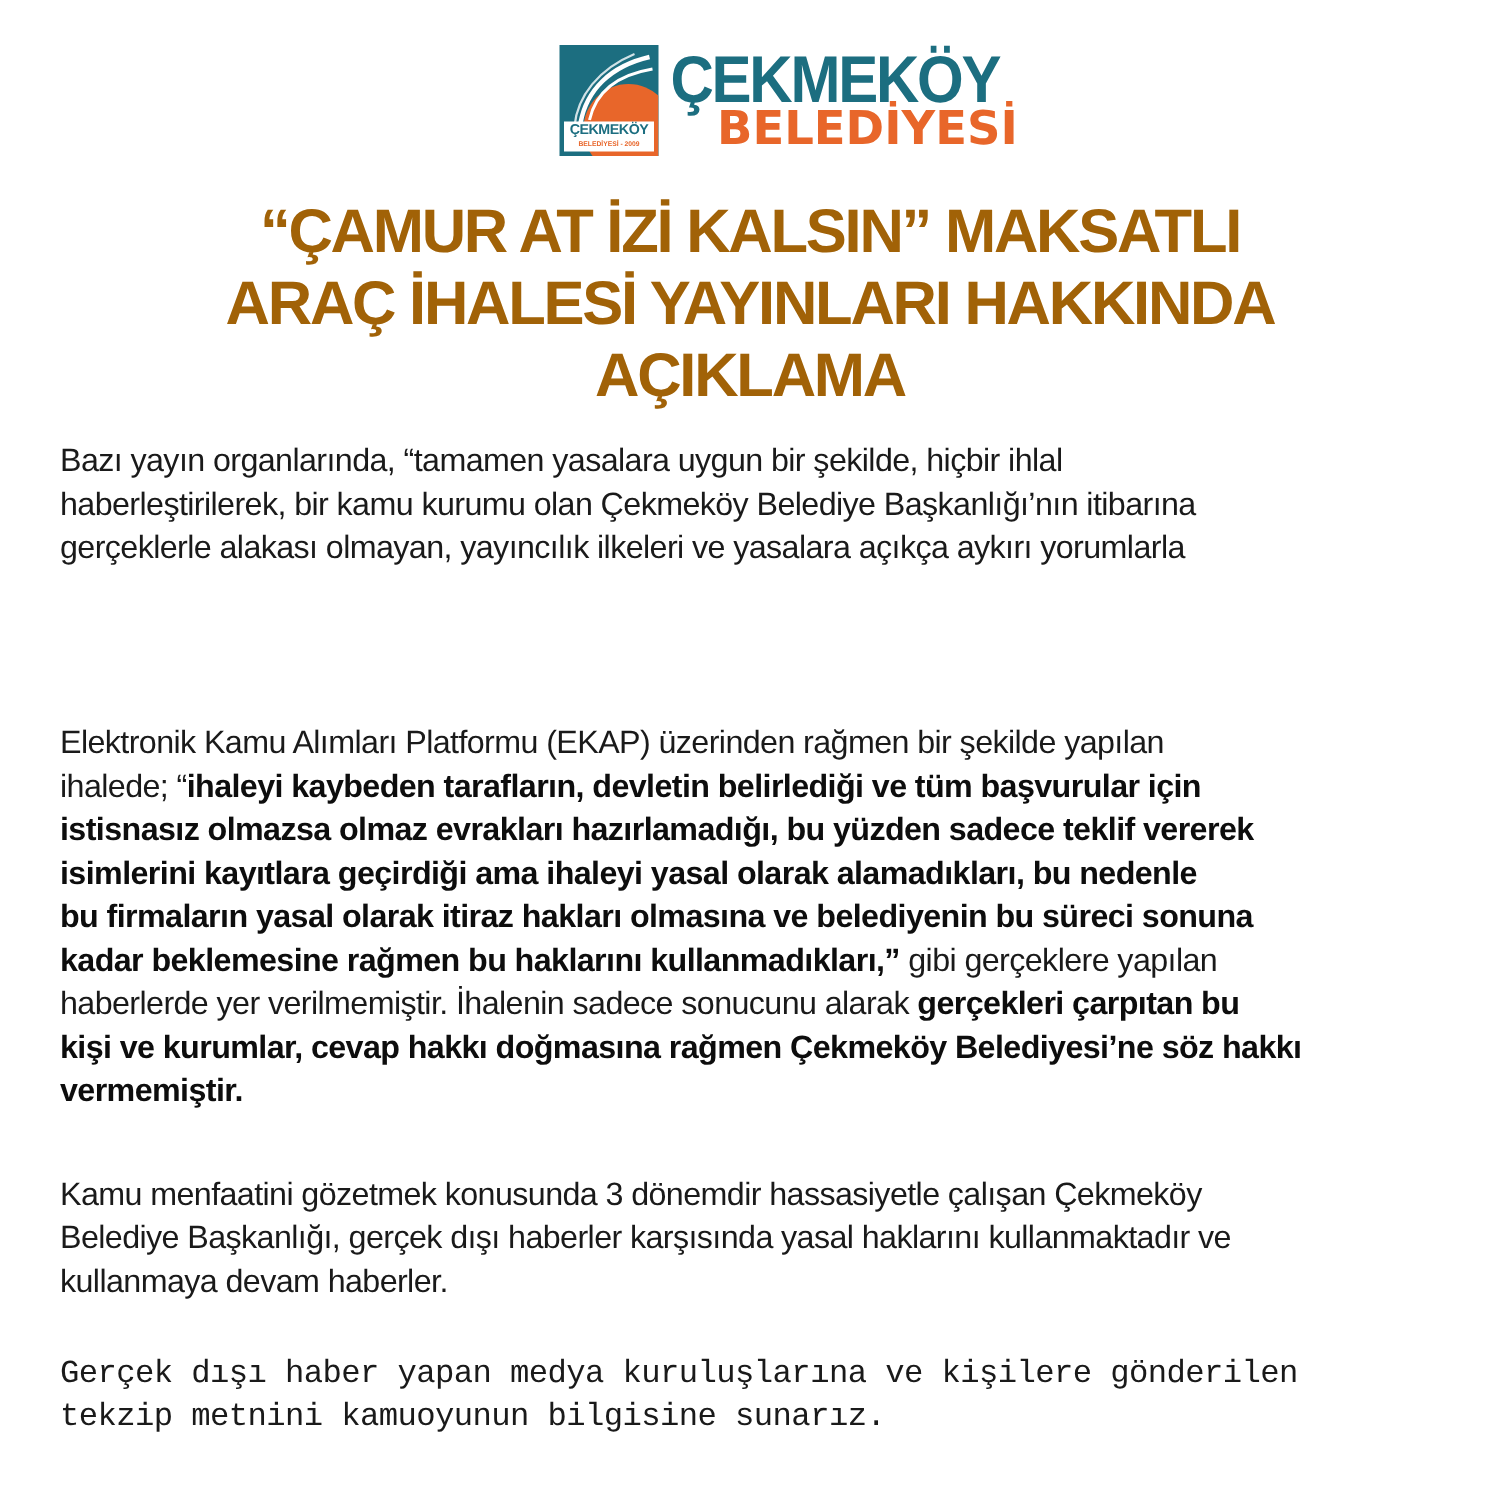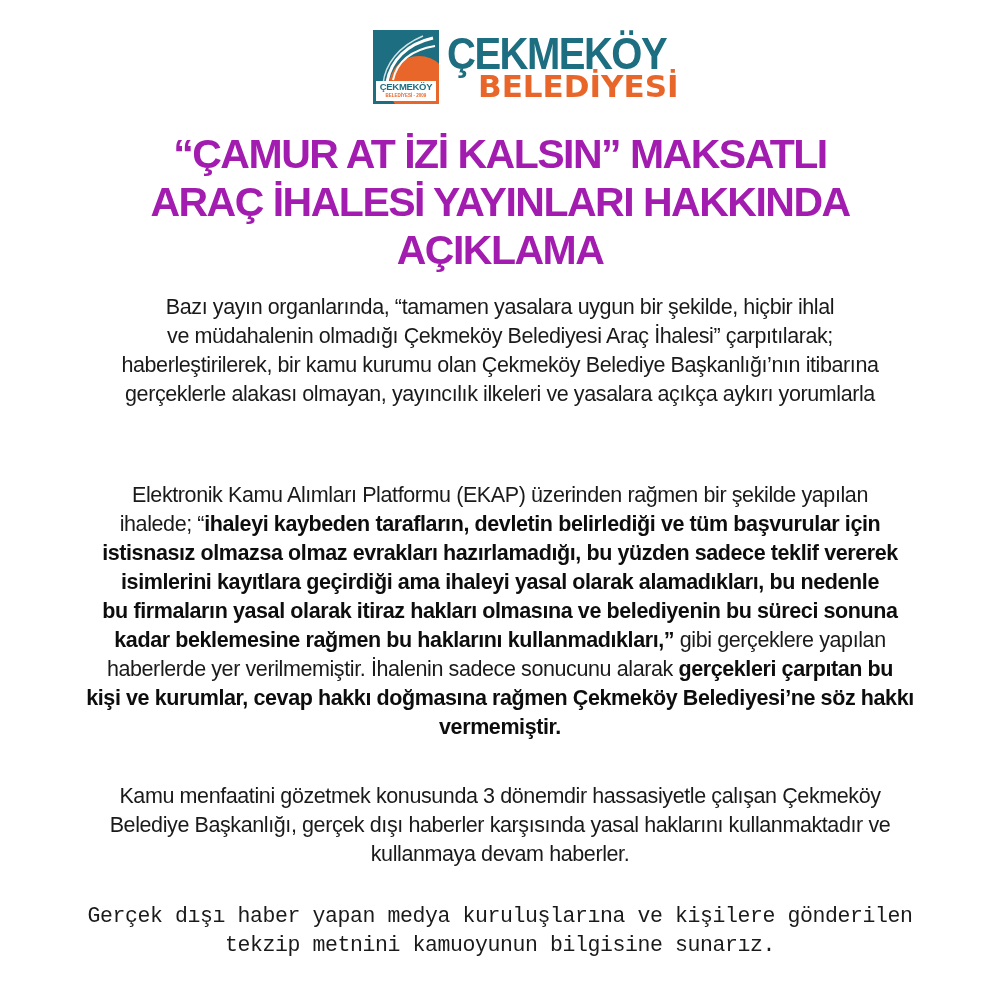--- a/index.html
+++ b/index.html
@@ -28,24 +28,24 @@
     letter-spacing: -1.5px; transform: scaleY(1.1); transform-origin: top left;
     font-family: "Liberation Sans", sans-serif;
   }
   .wm-bottom {
     font-size: 31px; color: #e8662a; line-height: 30px; letter-spacing: 0px;
     font-family: "DejaVu Sans", sans-serif; font-weight: bold; margin-left: 31px;
   }
   .title {
     position: absolute; left: 0; right: 0; top: 130px; text-align: center;
     font-family: "Liberation Sans", sans-serif; font-weight: bold;
-    font-size: 41px; line-height: 48px; letter-spacing: -1.5px; color: #a21caf;
+    font-size: 41px; line-height: 48px; letter-spacing: -1.5px; color: #a16207;
   }
   .body-text {
-    position: absolute; left: 40px; right: 40px; text-align: center;
+    position: absolute; left: 40px; right: 40px; text-align: left;
     font-family: "Liberation Sans", sans-serif; font-size: 21.5px; line-height: 29px;
     letter-spacing: -0.4px; color: #1a1a1a;
   }
   .p1 { top: 293px; }
   .p2 { top: 481px; }
   .p3 { top: 782px; }
   .p4 { top: 902px; font-family: Liberation Mono, monospace; }
   b { font-weight: bold; color: #0d0d0d; }
   .line { display: block; white-space: nowrap; }
 </style>
@@ -72,21 +72,20 @@
 </div>
 
 <h1 class="title" style="margin:0;">
   <span class="line">“ÇAMUR AT İZİ KALSIN” MAKSATLI</span>
   <span class="line">ARAÇ İHALESİ YAYINLARI HAKKINDA</span>
   <span class="line">AÇIKLAMA</span>
 </h1>
 
 <div class="body-text p1">
   <span class="line">Bazı yayın organlarında, “tamamen yasalara uygun bir şekilde, hiçbir ihlal</span>
-  <span class="line">ve müdahalenin olmadığı Çekmeköy Belediyesi Araç İhalesi” çarpıtılarak;</span>
   <span class="line">haberleştirilerek, bir kamu kurumu olan Çekmeköy Belediye Başkanlığı’nın itibarına</span>
   <span class="line">gerçeklerle alakası olmayan, yayıncılık ilkeleri ve yasalara açıkça aykırı yorumlarla</span>
 </div>
 
 <div class="body-text p2">
   <span class="line">Elektronik Kamu Alımları Platformu (EKAP) üzerinden rağmen bir şekilde yapılan</span>
   <span class="line"><span>ihalede; “</span><b>ihaleyi kaybeden tarafların, devletin belirlediği ve tüm başvurular için</b></span>
   <span class="line"><b>istisnasız olmazsa olmaz evrakları hazırlamadığı, bu yüzden sadece teklif vererek</b></span>
   <span class="line"><b>isimlerini kayıtlara geçirdiği ama ihaleyi yasal olarak alamadıkları, bu nedenle</b></span>
   <span class="line"><b>bu firmaların yasal olarak itiraz hakları olmasına ve belediyenin bu süreci sonuna</b></span>

